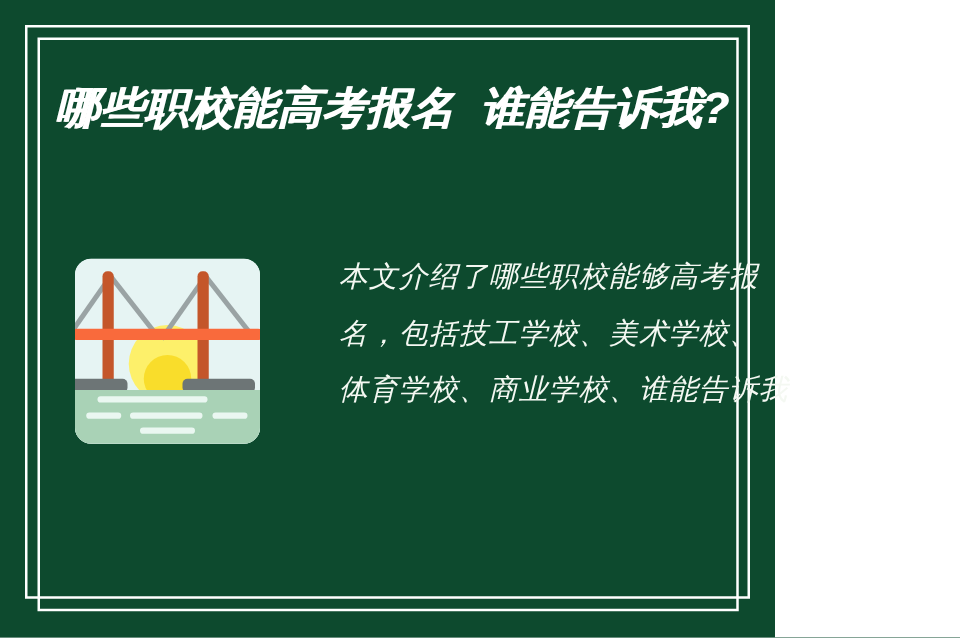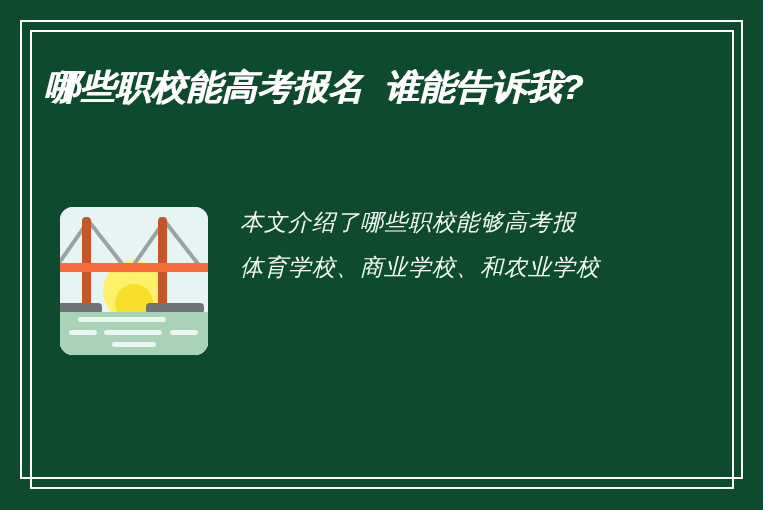--- a/index.html
+++ b/index.html
@@ -8,21 +8,21 @@
   }
   body {
     width: 768px;
     height: 510px;
     overflow: hidden;
     font-family: "Liberation Sans", sans-serif;
   }
 
   #card {
     position: relative;
-    width: 763px;
+    width: 620px;
     height: 510px;
     background: #0d4a2e;
     box-sizing: border-box;
   }
 
   
   .frame-outer {
     position: absolute;
     left: 20px;
     top: 20px;
@@ -148,21 +148,21 @@
     right: -3px;
     top: 56px;
     height: 9px;
     border-radius: 5px;
     background: #f96a3c;
   }
 
   
   .body-text {
     flex: 1;
-    margin-left: 32px;
+    margin-left: 63px;
     margin-top: 0px;
     color: #f4f8f2;
     font-family: "DejaVu Serif", serif;
     font-size: 23px;
     line-height: 45px;
     letter-spacing: 1px;
     font-style: italic;
   }
   .body-text p {
     margin: 0;
@@ -202,17 +202,18 @@
       <div class="water"></div>
       <div class="wave" style="left:18px; bottom:33px; width:88px;"></div>
       <div class="wave" style="left:9px; bottom:20px; width:28px;"></div>
       <div class="wave" style="left:44px; bottom:20px; width:58px;"></div>
       <div class="wave" style="left:110px; bottom:20px; width:28px;"></div>
       <div class="wave" style="left:52px; bottom:8px; width:44px;"></div>
     </div>
 
     <div class="body-text">
       <p>本文介绍了哪些职校能够高考报</p>
-      <p>体育学校、商业学校、和农业学校</p>
+      <p>名，包括技工学校、美术学校、</p>
+      <p>体育学校、商业学校、谁能告诉我</p>
     </div>
 
   </div>
 </div>
 
 </body></html>

